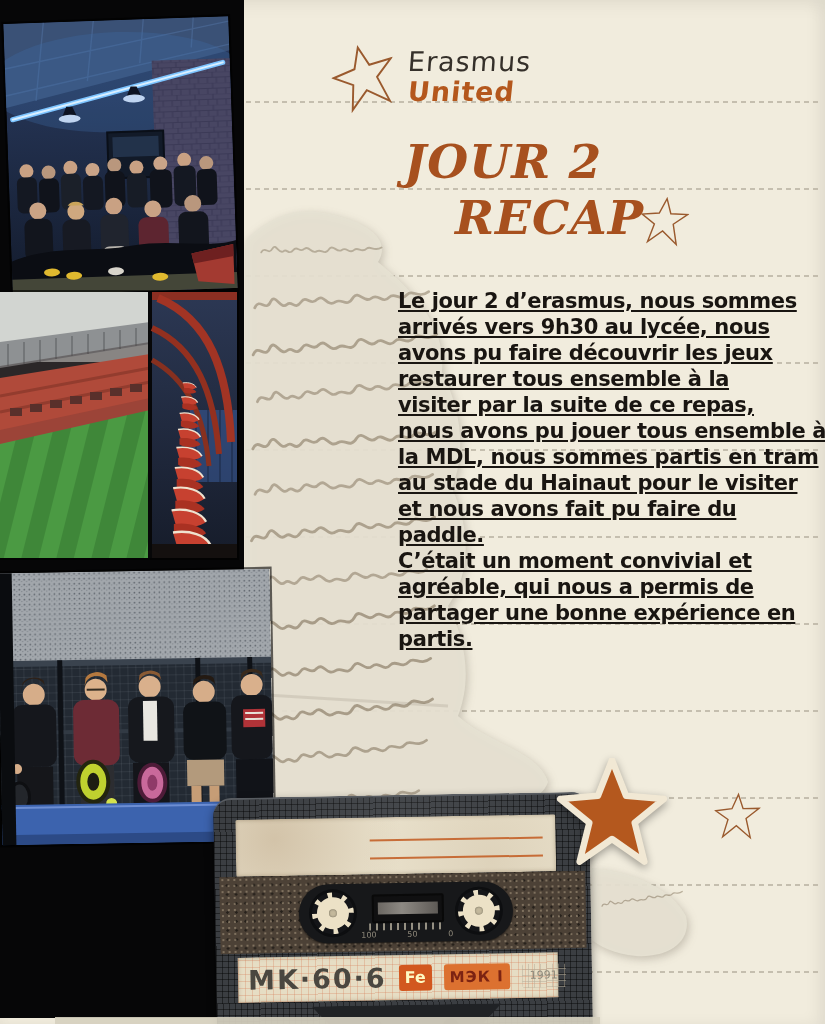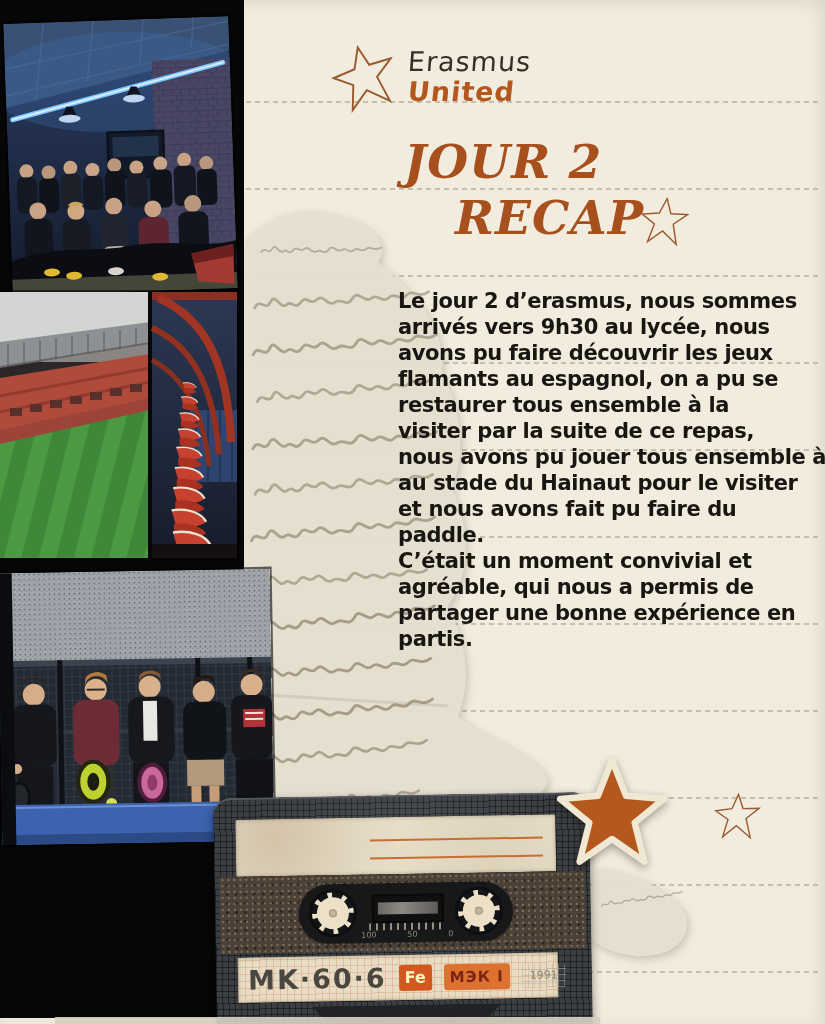--- a/index.html
+++ b/index.html
@@ -23,21 +23,21 @@
   .logo-text1{position:absolute;left:76px;top:6px;font-size:27px;color:#35302a;
               transform:skewX(-4deg);letter-spacing:1px;}
   .logo-text2{position:absolute;left:76px;top:36px;font-size:27px;font-weight:bold;
               color:#b4571c;transform:skewX(-6deg);letter-spacing:1px;}
   .title{position:absolute;z-index:5;font-family:"DejaVu Serif",serif;font-weight:bold;
          color:#a7501e;font-style:italic;}
   #title1{left:404px;top:134px;font-size:47px;letter-spacing:1px;}
   #title2{left:455px;top:190px;font-size:47px;letter-spacing:1px;}
   .title-star{position:absolute;left:640px;top:196px;z-index:5;transform:rotate(8deg);}
   .bodytext{position:absolute;left:398px;top:288px;z-index:5;color:#191511;
-            font-size:21px;line-height:26px;font-weight:bold;letter-spacing:-.4px;}
+            font-size:21px;line-height:26px;font-weight:bold;letter-spacing:-.4px;text-decoration:underline;}
   .bodytext div{white-space:nowrap;}
   
   .cassette{position:absolute;left:215px;top:795px;width:376px;height:240px;z-index:20;
     transform:rotate(-1deg);border-radius:18px 18px 6px 6px;border-top:2px solid #585c61;
     background-color:#3b3e42;
     background-image:
       radial-gradient(ellipse at 50% 25%, rgba(255,255,255,.08), transparent 60%),
       repeating-linear-gradient(0deg, rgba(0,0,0,.42) 0 1px, transparent 1px 6px),
       repeating-linear-gradient(90deg, rgba(0,0,0,.42) 0 1px, transparent 1px 6px);
     box-shadow:0 4px 10px rgba(0,0,0,.45);}
@@ -197,24 +197,24 @@
   <div class="title" id="title1">JOUR 2</div>
   <div class="title" id="title2">RECAP</div>
   <svg class="title-star" width="48" height="50" viewBox="0 0 100 100">
     <use href="#doodlestar" fill="url(#hatch)" stroke="#9a5a2e" stroke-width="3"></use>
   </svg>
 
   <div class="bodytext">
     <div>Le jour 2 d’erasmus, nous sommes</div>
     <div>arrivés vers 9h30 au lycée, nous</div>
     <div>avons pu faire découvrir les jeux</div>
-    <div>flamants au espagnol, on a pu se</div>
     <div>restaurer tous ensemble à la</div>
     <div>visiter par la suite de ce repas,</div>
     <div>nous avons pu jouer tous ensemble à</div>
+    <div>la MDL, nous sommes partis en tram</div>
     <div>au stade du Hainaut pour le visiter</div>
     <div>et nous avons fait pu faire du</div>
     <div>paddle.</div>
     <div>C’était un moment convivial et</div>
     <div>agréable, qui nous a permis de</div>
     <div>partager une bonne expérience en</div>
     <div>partis.</div>
   </div>
 
   <div class="black-col"></div>

